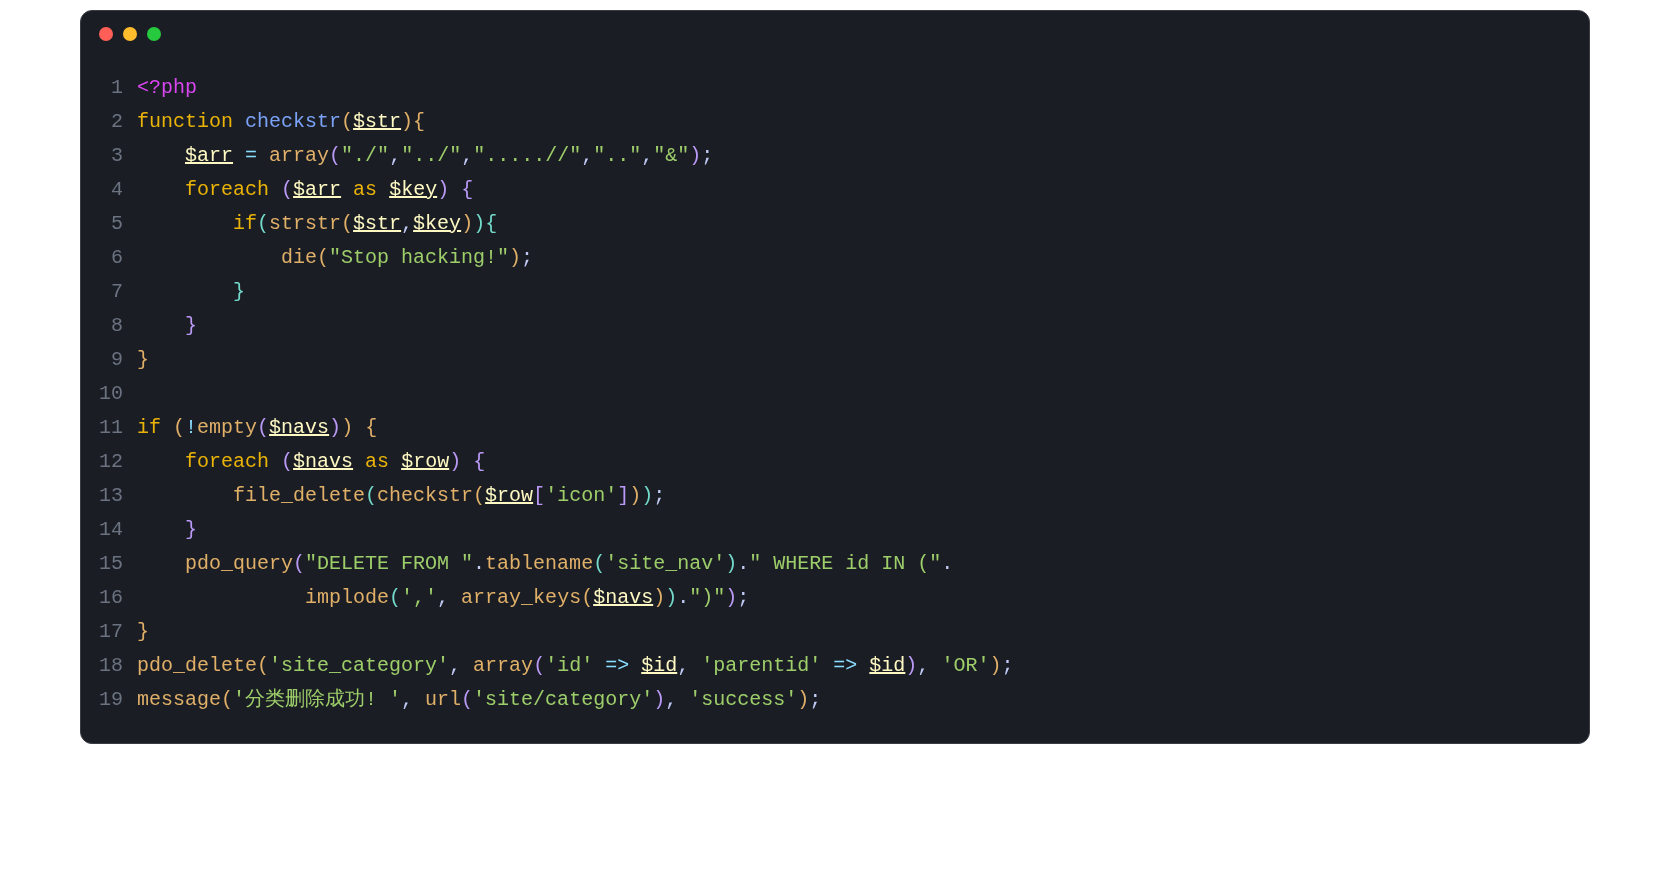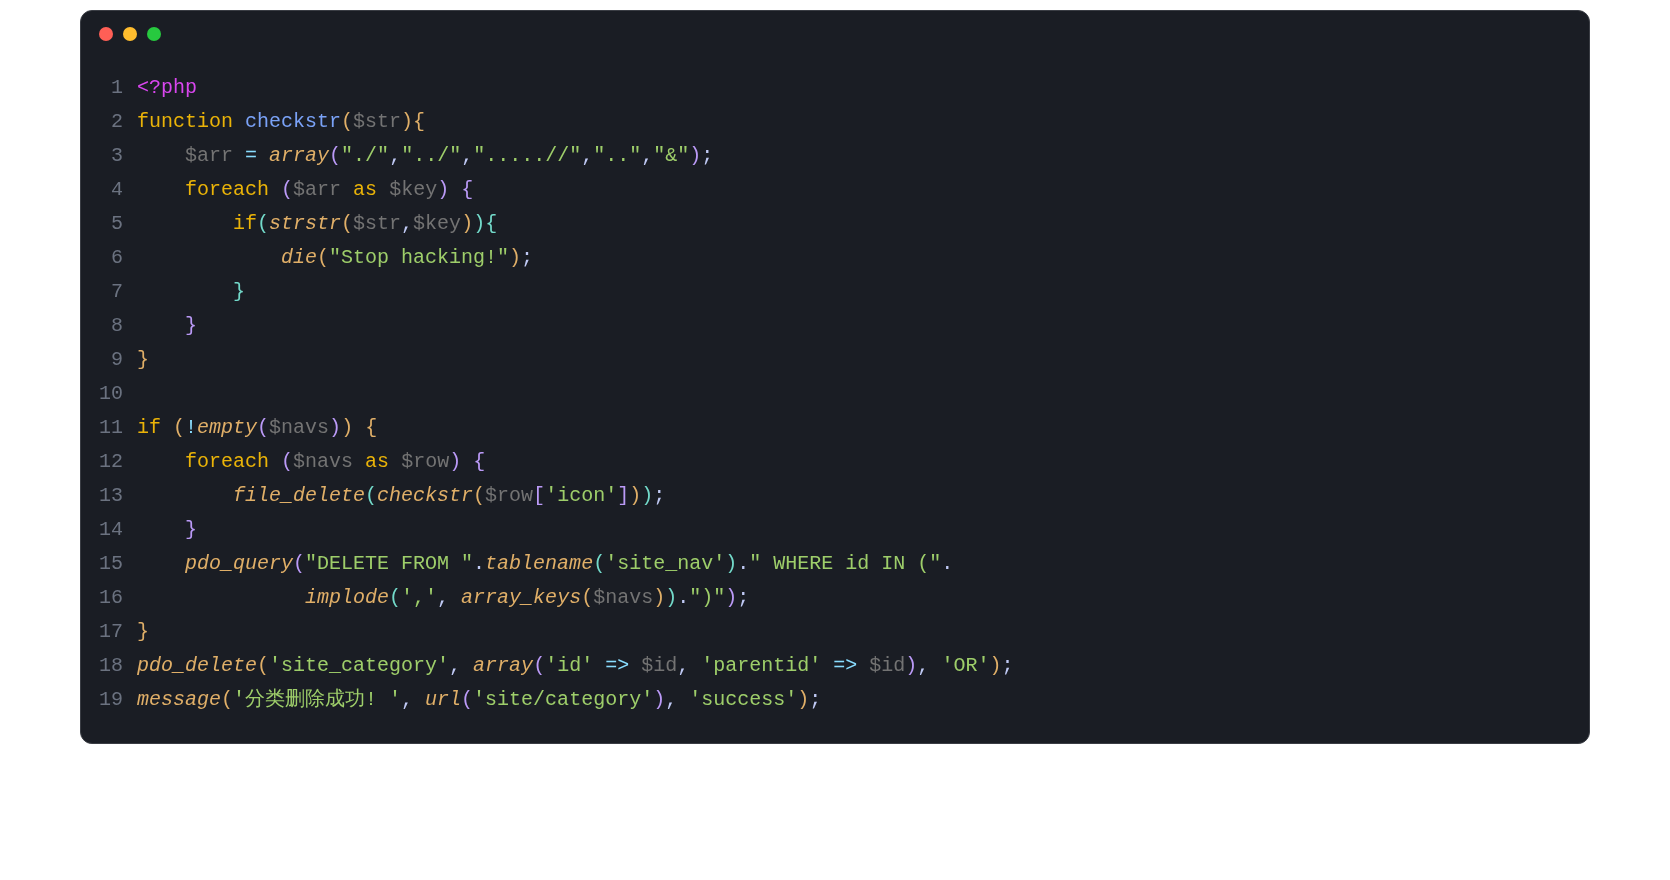--- a/index.html
+++ b/index.html
@@ -56,22 +56,22 @@
     color: #6b7280;
     user-select: none;
     flex-shrink: 0;
   }
   .content {
     flex: 1;
   }
   .tok-phptag { color: #d946ef; }
   .tok-keyword { color: #eab308; }
   .tok-funcname { color: #7aa2f7; }
-  .tok-funccall { color: #e0af68; font-style: italic; }
-  .tok-var { color: #737373; }
+  .tok-funccall { color: #e0af68; }
+  .tok-var { color: #fef9c3; text-decoration: underline; }
   .tok-string { color: #9ece6a; }
   .tok-punct { color: #c0caf5; }
   .tok-paren-yellow { color: #e0af68; }
   .tok-paren-purple { color: #bb9af7; }
   .tok-paren-blue { color: #73daca; }
   .tok-op { color: #89ddff; }
 </style>
 </head>
 <body>
 

